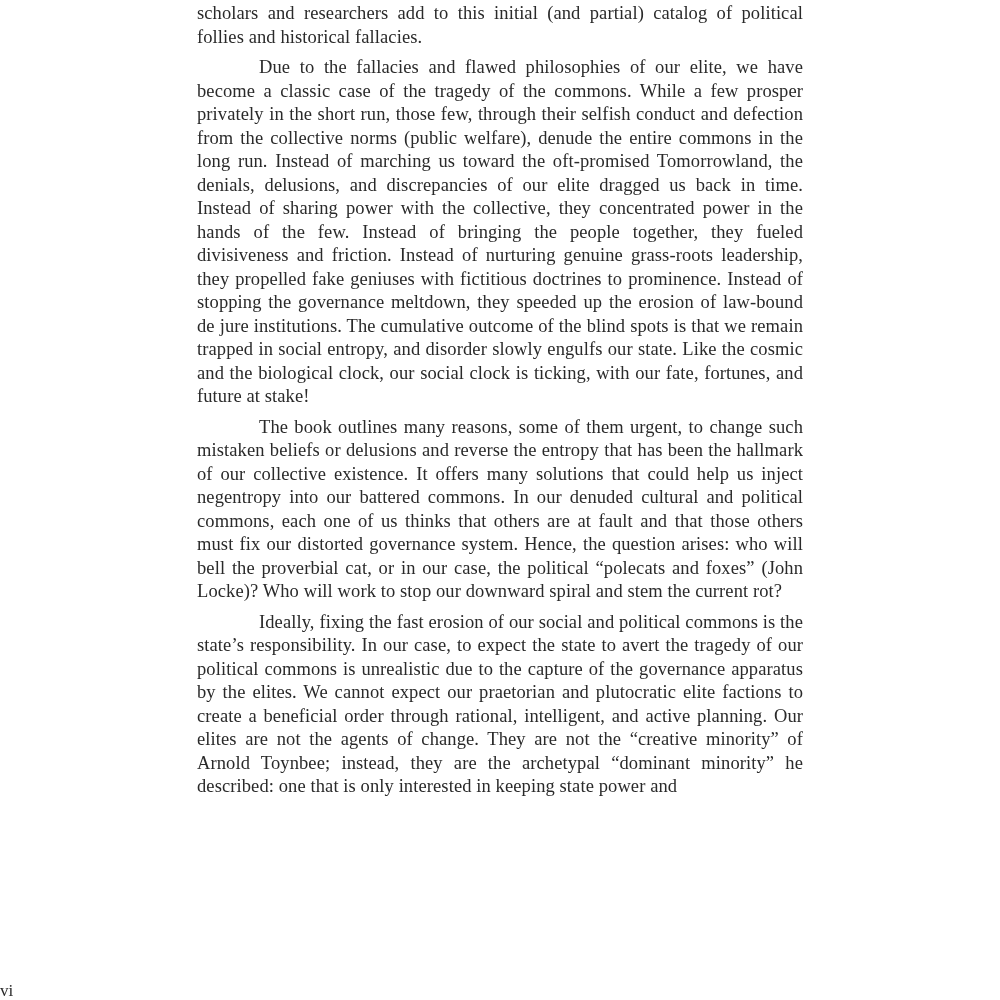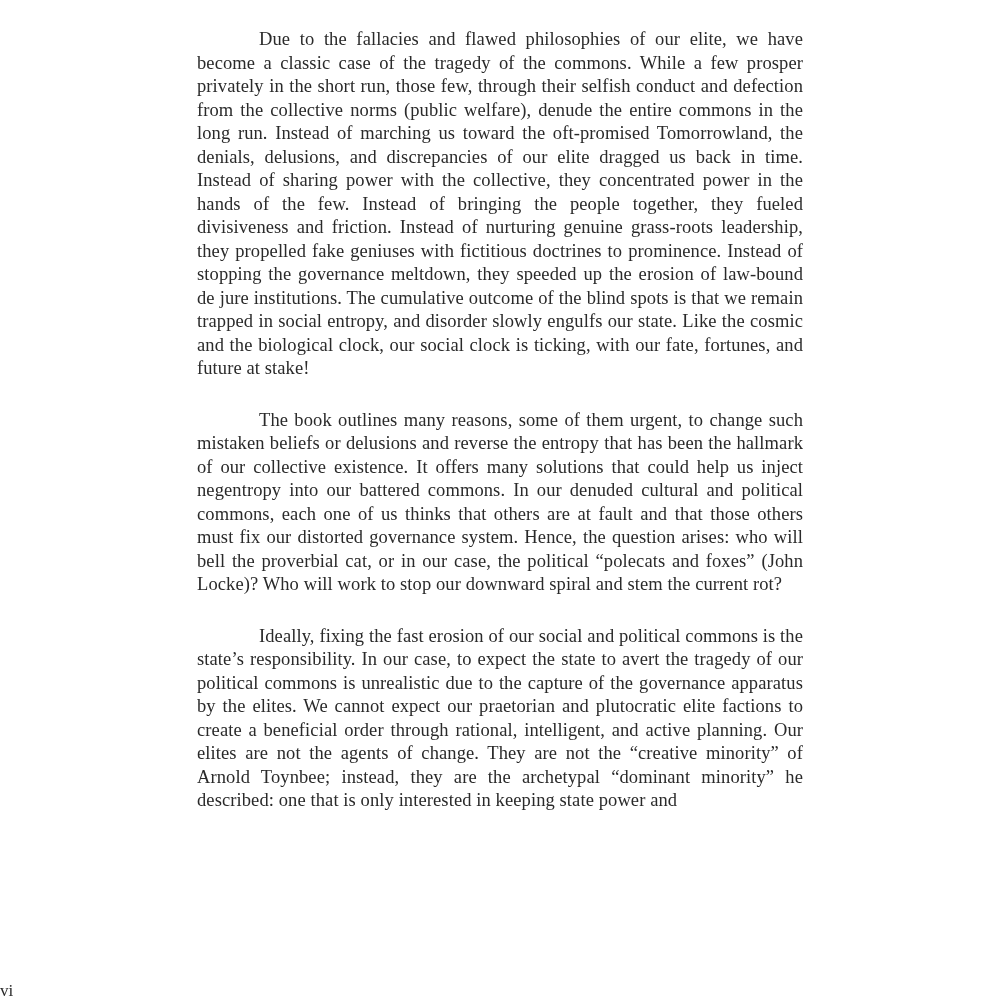--- a/index.html
+++ b/index.html
@@ -29,35 +29,36 @@
     line-height: 23.5px;
     text-align: justify;
     letter-spacing: 0.1px;
   }
   .text-block p.continued {
     text-indent: 0;
     margin-top: 2px;
   }
   .text-block p.indented {
     text-indent: 62px;
-    margin-top: 28px;
+    margin-top: 7px;
   }
   .page-number {
     position: absolute;
     left: 0;
     right: 0;
     top: 981px;
     text-align: left;
     font-size: 17px;
     color: #2a2a2a;
   }
 </style>
 </head>
 <body>
 
 <div class="book-page">
   <div class="text-block">
+    <p class="continued">scholars and researchers add to this initial (and partial) catalog of political follies and historical fallacies.</p>
     <p class="indented">Due to the fallacies and flawed philosophies of our elite, we have become a classic case of the tragedy of the commons. While a few prosper privately in the short run, those few, through their selfish conduct and defection from the collective norms (public welfare), denude the entire commons in the long run. Instead of marching us toward the oft-promised Tomorrowland, the denials, delusions, and discrepancies of our elite dragged us back in time. Instead of sharing power with the collective, they concentrated power in the hands of the few. Instead of bringing the people together, they fueled divisiveness and friction. Instead of nurturing genuine grass-roots leadership, they propelled fake geniuses with fictitious doctrines to prominence. Instead of stopping the governance meltdown, they speeded up the erosion of law-bound de jure institutions. The cumulative outcome of the blind spots is that we remain trapped in social entropy, and disorder slowly engulfs our state. Like the cosmic and the biological clock, our social clock is ticking, with our fate, fortunes, and future at stake!</p>
     <p class="indented">The book outlines many reasons, some of them urgent, to change such mistaken beliefs or delusions and reverse the entropy that has been the hallmark of our collective existence. It offers many solutions that could help us inject negentropy into our battered commons. In our denuded cultural and political commons, each one of us thinks that others are at fault and that those others must fix our distorted governance system. Hence, the question arises: who will bell the proverbial cat, or in our case, the political “polecats and foxes” (John Locke)? Who will work to stop our downward spiral and stem the current rot?</p>
     <p class="indented">Ideally, fixing the fast erosion of our social and political commons is the state’s responsibility. In our case, to expect the state to avert the tragedy of our political commons is unrealistic due to the capture of the governance apparatus by the elites. We cannot expect our praetorian and plutocratic elite factions to create a beneficial order through rational, intelligent, and active planning. Our elites are not the agents of change. They are not the “creative minority” of Arnold Toynbee; instead, they are the archetypal “dominant minority” he described: one that is only interested in keeping state power and</p>
   </div>
   <div class="page-number">vi</div>
 </div>
 
 </body></html>

